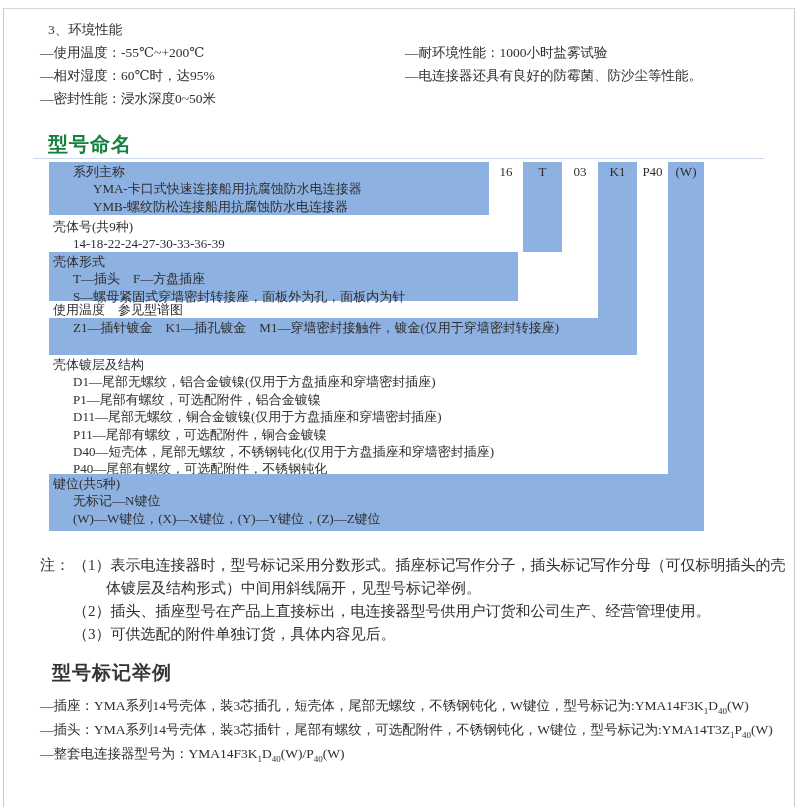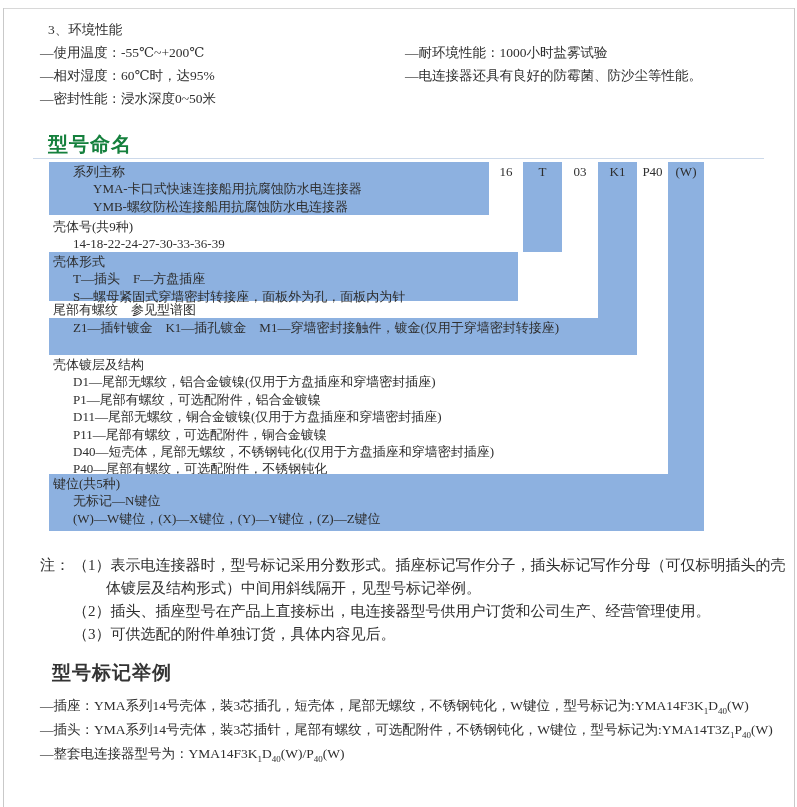--- a/index.html
+++ b/index.html
@@ -106,21 +106,21 @@
       </div>
   </div>
   <div class="blk b2 blue">
     <div class="blk-title">壳体形式</div>
     <div>
         <div class="bline">T—插头　F—方盘插座</div>
         <div class="bline">S—螺母紧固式穿墙密封转接座，面板外为孔，面板内为针</div>
       </div>
   </div>
   <div class="blk b3">
-    <div class="blk-title">尾部有螺纹　参见型谱图</div>
+    <div class="blk-title">使用温度　参见型谱图</div>
   </div>
   <div class="blk b4 blue">
     <div>
         <div class="bline">Z1—插针镀金　K1—插孔镀金　M1—穿墙密封接触件，镀金(仅用于穿墙密封转接座)</div>
       </div>
   </div>
   <div class="blk b5">
     <div class="blk-title">壳体镀层及结构</div>
     <div>
         <div class="bline">D1—尾部无螺纹，铝合金镀镍(仅用于方盘插座和穿墙密封插座)</div>

